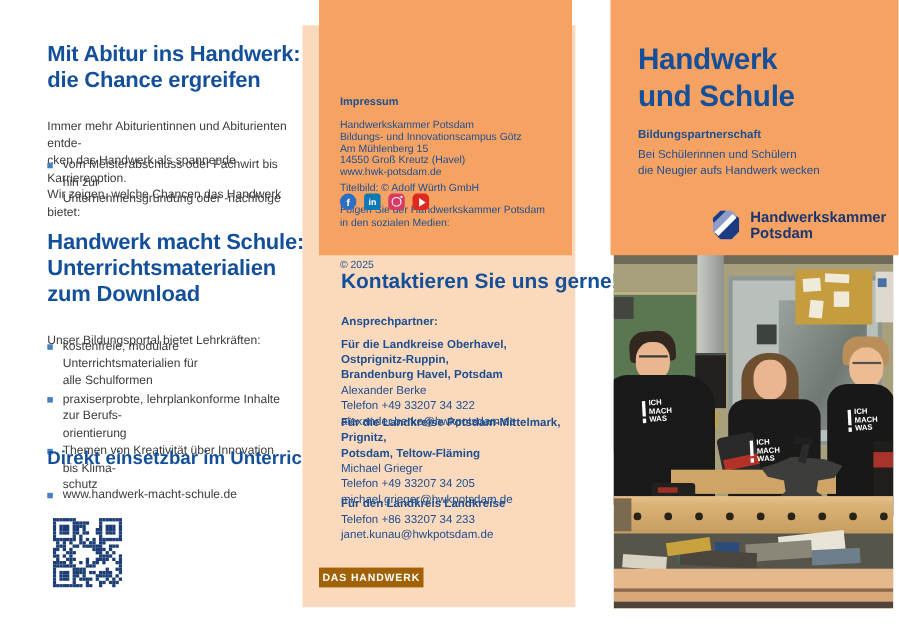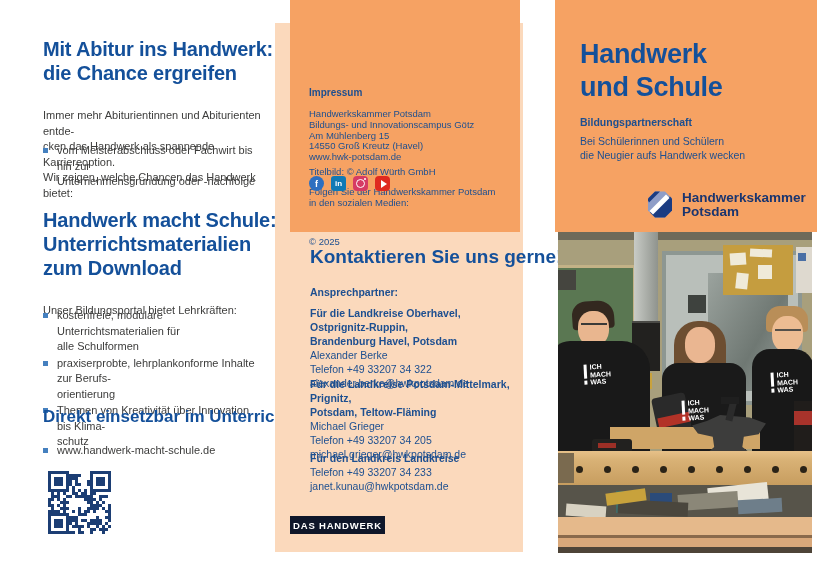--- a/index.html
+++ b/index.html
@@ -44,21 +44,21 @@
   .yt-tri{width:0;height:0;border-left:6px solid #fff;border-top:4px solid transparent;border-bottom:4px solid transparent;margin-left:2px;}
   .imp-copy{left:19px;top:201px;}
 
   .kontakt-h{left:310px;top:246px;font-size:19px;line-height:22px;}
   .c-txt{color:#1D4F90;font-size:10.5px;line-height:14px;}
   .c-label{left:310px;top:285px;font-weight:bold;}
   .c-b1{left:310px;top:306px;width:210px;}
   .c-b2{left:310px;top:377px;width:210px;}
   .c-b3{left:310px;top:451px;width:210px;}
   .c-region{font-weight:bold;}
-  .dh-box{left:290px;top:516px;width:95px;height:18px;background:#0f172a;display:flex;
+  .dh-box{left:290px;top:516px;width:95px;height:18px;background:#a16207;display:flex;
           align-items:center;justify-content:center;color:#fff;font-weight:bold;
           font-size:9.5px;letter-spacing:0.8px;}
 
   
   .photo{left:558px;top:23px;width:254px;height:530px;overflow:hidden;z-index:1;background:#a89f7c;}
   .cover{left:545px;top:0;width:274px;height:232px;background:#F6A263;z-index:2;margin-left:10px;}
   .cov-title{left:25px;top:38px;font-size:27px;line-height:33px;letter-spacing:-0.3px;}
   .cov-sub{left:25px;top:116px;font-size:10.5px;font-weight:bold;color:#1D4F90;}
   .cov-tag{left:25px;top:135px;font-size:10.5px;line-height:13.5px;color:#1D4F90;}
   .cov-logo{left:93px;top:191px;display:flex;gap:10px;align-items:flex-start;}
@@ -406,21 +406,21 @@
   </div>
   <div class="abs c-txt c-b2">
     <div class="c-region pre">Für die Landkreise Potsdam-Mittelmark, Prignitz,
 Potsdam, Teltow-Fläming</div>
     <div>Michael Grieger</div>
     <div>Telefon +49 33207 34 205</div>
     <div>michael.grieger@hwkpotsdam.de</div>
   </div>
   <div class="abs c-txt c-b3">
     <div class="c-region pre">Für den Landkreis Landkreise</div>
-    <div>Telefon +49 33207 34 233</div>
+    <div>Telefon +86 33207 34 233</div>
     <div>janet.kunau@hwkpotsdam.de</div>
   </div>
 
   <div class="abs dh-box">
     <span>DAS HANDWERK</span>
   </div>
 
   <div class="abs photo">
     <div class="ph" style="left:0;top:0;width:254px;height:196px;background:linear-gradient(#3E3E3A,#55524A);"></div>
     <div class="ph" style="left:246px;top:0;width:2px;height:100px;background:#17171A;"></div>

